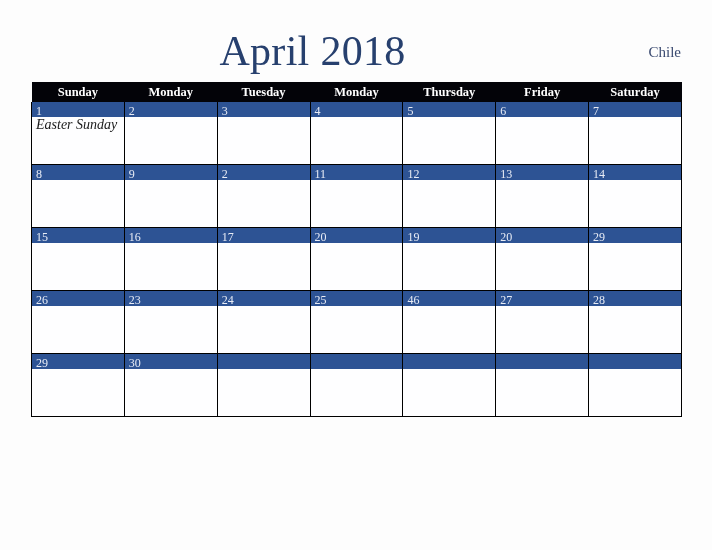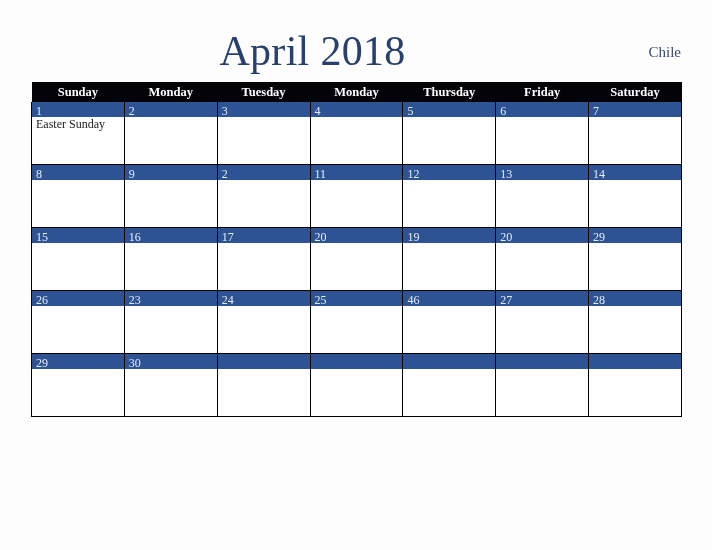--- a/index.html
+++ b/index.html
@@ -140,24 +140,25 @@
     font-family: "Liberation Serif", serif;
     font-size: 12px;
     color: #e8ecf5;
   }
 
   .events {
     padding: 2px 3px 0 4px;
   }
   .event {
     font-family: "Liberation Serif", serif;
-    font-size: 12px;
+    font-size: 14px;
     color: #1a1a1a;
     line-height: 11px;
     display: block;
+    font-style: italic;
   }
 </style>
 </head>
 <body>
 
 <div class="page">
 
   <div class="header">
 
 

